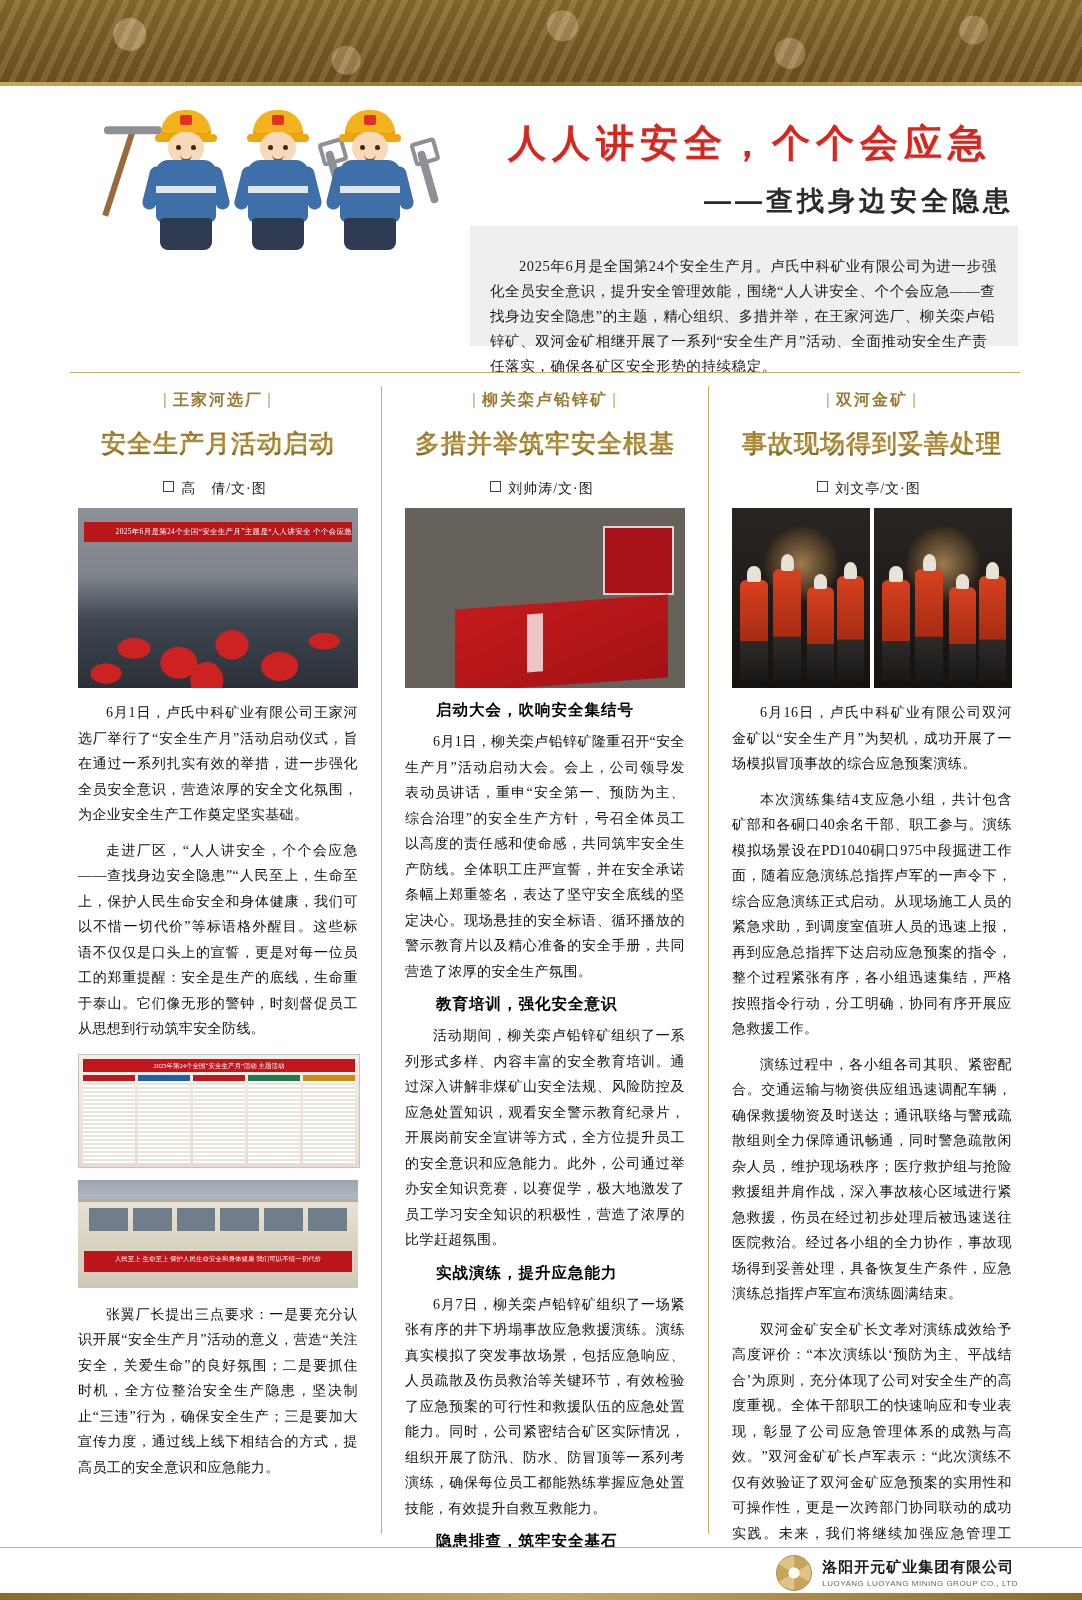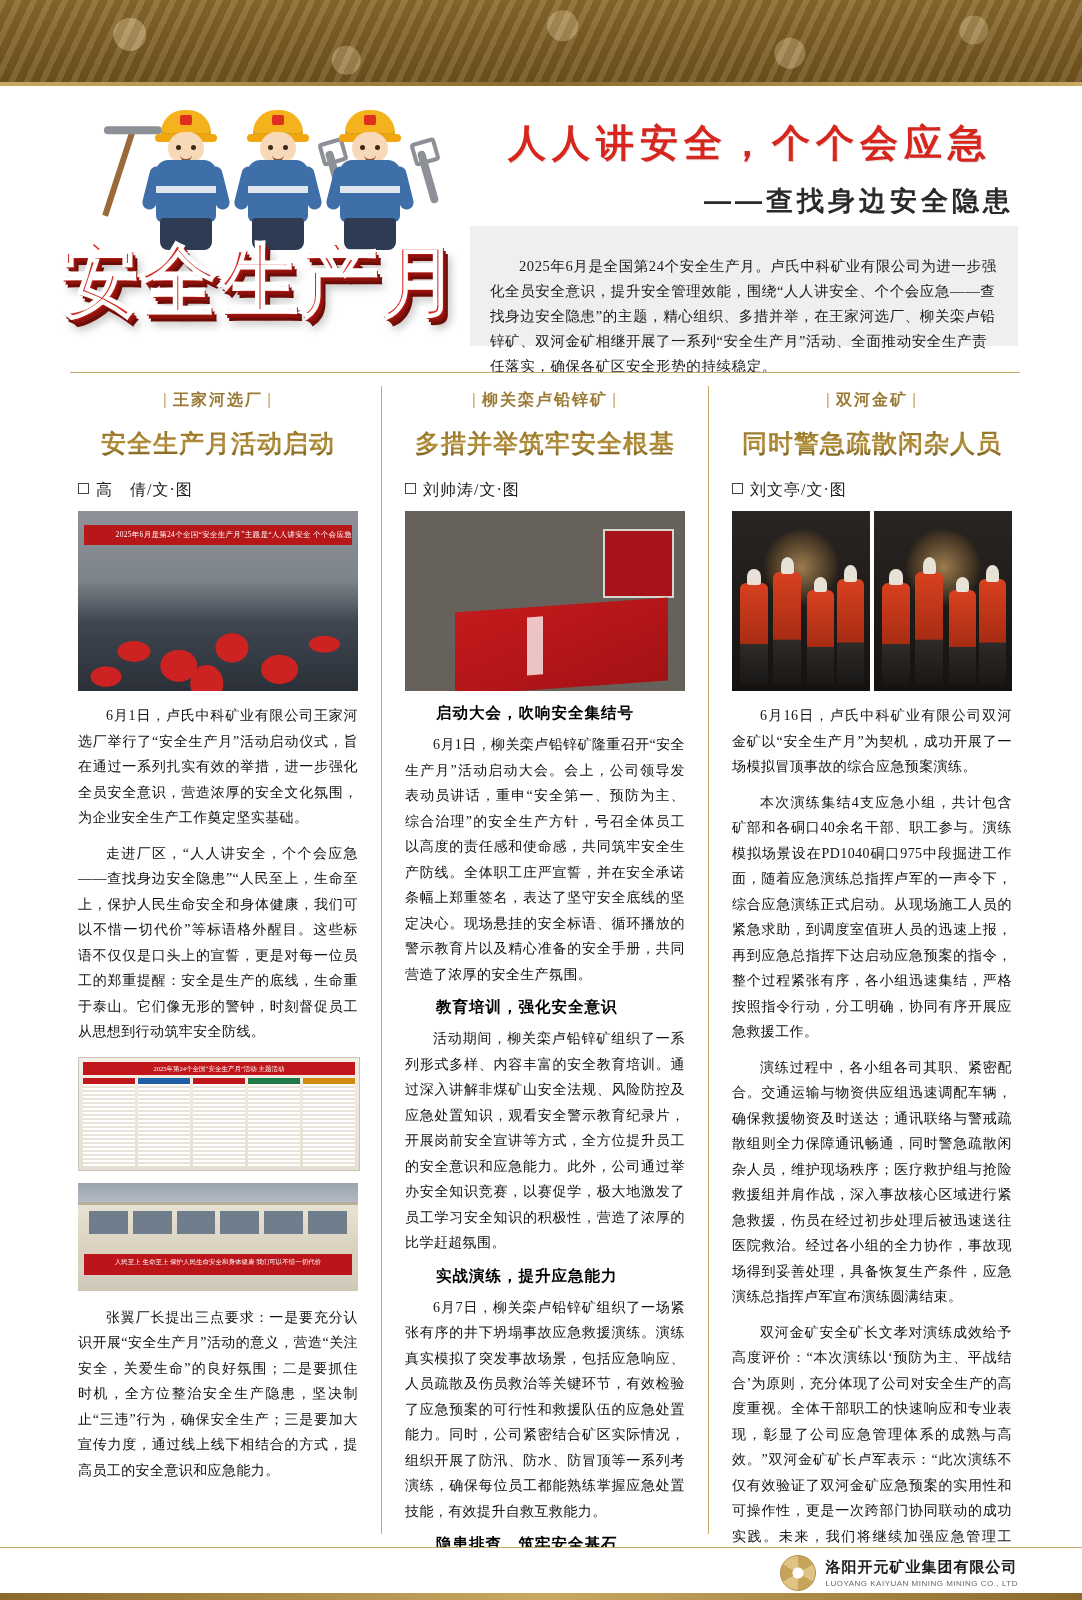--- a/index.html
+++ b/index.html
@@ -311,22 +311,22 @@
     letter-spacing: 1px;
     color: #6b5114;
     background: linear-gradient(180deg, #8d6d21 0%, #b6933f 55%, #6b4f12 100%);
     -webkit-background-clip: text;
     background-clip: text;
     color: transparent;
     white-space: nowrap;
   }
   .byline {
     margin-top: 20px;
-    text-align: left;
-    font-size: 16px;
+    text-align: center;
+    font-size: 14px;
     color: #222;
     letter-spacing: 1px;
     padding-right: 6px;
   }
   .byline .box {
     display: inline-block;
     width: 9px; height: 9px;
     border: 1px solid #444;
     margin-right: 7px;
     vertical-align: 1px;
@@ -652,21 +652,20 @@
           </div>
           <div class="arm l"></div>
           <div class="arm r"></div>
           <div class="body">
               <div class="stripe"></div>
             </div>
           <div class="legs"></div>
           <div class="tool wrench"></div>
         </div>
       </div>
-      <div class="logo-text">安全生产月</div>
     </div>
 
     <div class="headline-wrap">
       <div class="headline-main">人人讲安全，个个会应急</div>
       <div class="headline-sub">——查找身边安全隐患</div>
     </div>
 
     <div class="lead-box">
       <p>2025年6月是全国第24个安全生产月。卢氏中科矿业有限公司为进一步强化全员安全意识，提升安全管理效能，围绕“人人讲安全、个个会应急——查找身边安全隐患”的主题，精心组织、多措并举，在王家河选厂、柳关栾卢铅锌矿、双河金矿相继开展了一系列“安全生产月”活动、全面推动安全生产责任落实，确保各矿区安全形势的持续稳定。</p>
     </div>
@@ -750,21 +749,21 @@
         <p>柳关栾卢铅锌矿深入开展安全隐患大排查大整治行动。由公司领导亲自带队，对重点区域进行全方位检查，共排查出隐患56项，均已落实整改。此外，公司还创新推行了“隐患随手拍”活动，鼓励全体员工积极参与安全管理，形成了“人人查隐患、人人保安全”的良好局面。</p>
       </div>
     </div>
 
     <div class="col-sep"></div>
 
     <div class="col">
       <div class="kicker">
         <span class="bar">|</span><span>双河金矿</span><span class="bar">|</span>
       </div>
-      <div class="col-title">同时警急疏散闲杂人员</div>
+      <div class="col-title">事故现场得到妥善处理</div>
       <div class="byline"><span class="box"></span><span>刘文亭/文·图</span></div>
 
       <div class="photo-pair">
         <div class="photo-dark">
           <div class="glow"></div>
           <div class="fig f1"></div>
           <div class="fig f2"></div>
           <div class="fig f3"></div>
           <div class="fig f4"></div>
         </div>
@@ -786,19 +785,19 @@
       </div>
     </div>
 
   </div>
 
   <div class="footer">
     <div class="footer-inner">
       <div class="footer-logo"></div>
       <div class="footer-text">
         <div class="f1">洛阳开元矿业集团有限公司</div>
-        <div class="f2">LUOYANG KAIYUAN MINING MINING CO., LTD</div>
+        <div class="f2">LUOYANG LUOYANG MINING GROUP CO., LTD</div>
       </div>
     </div>
     <div class="footer-bar"></div>
   </div>
 
 </div>
 
 </body></html>

